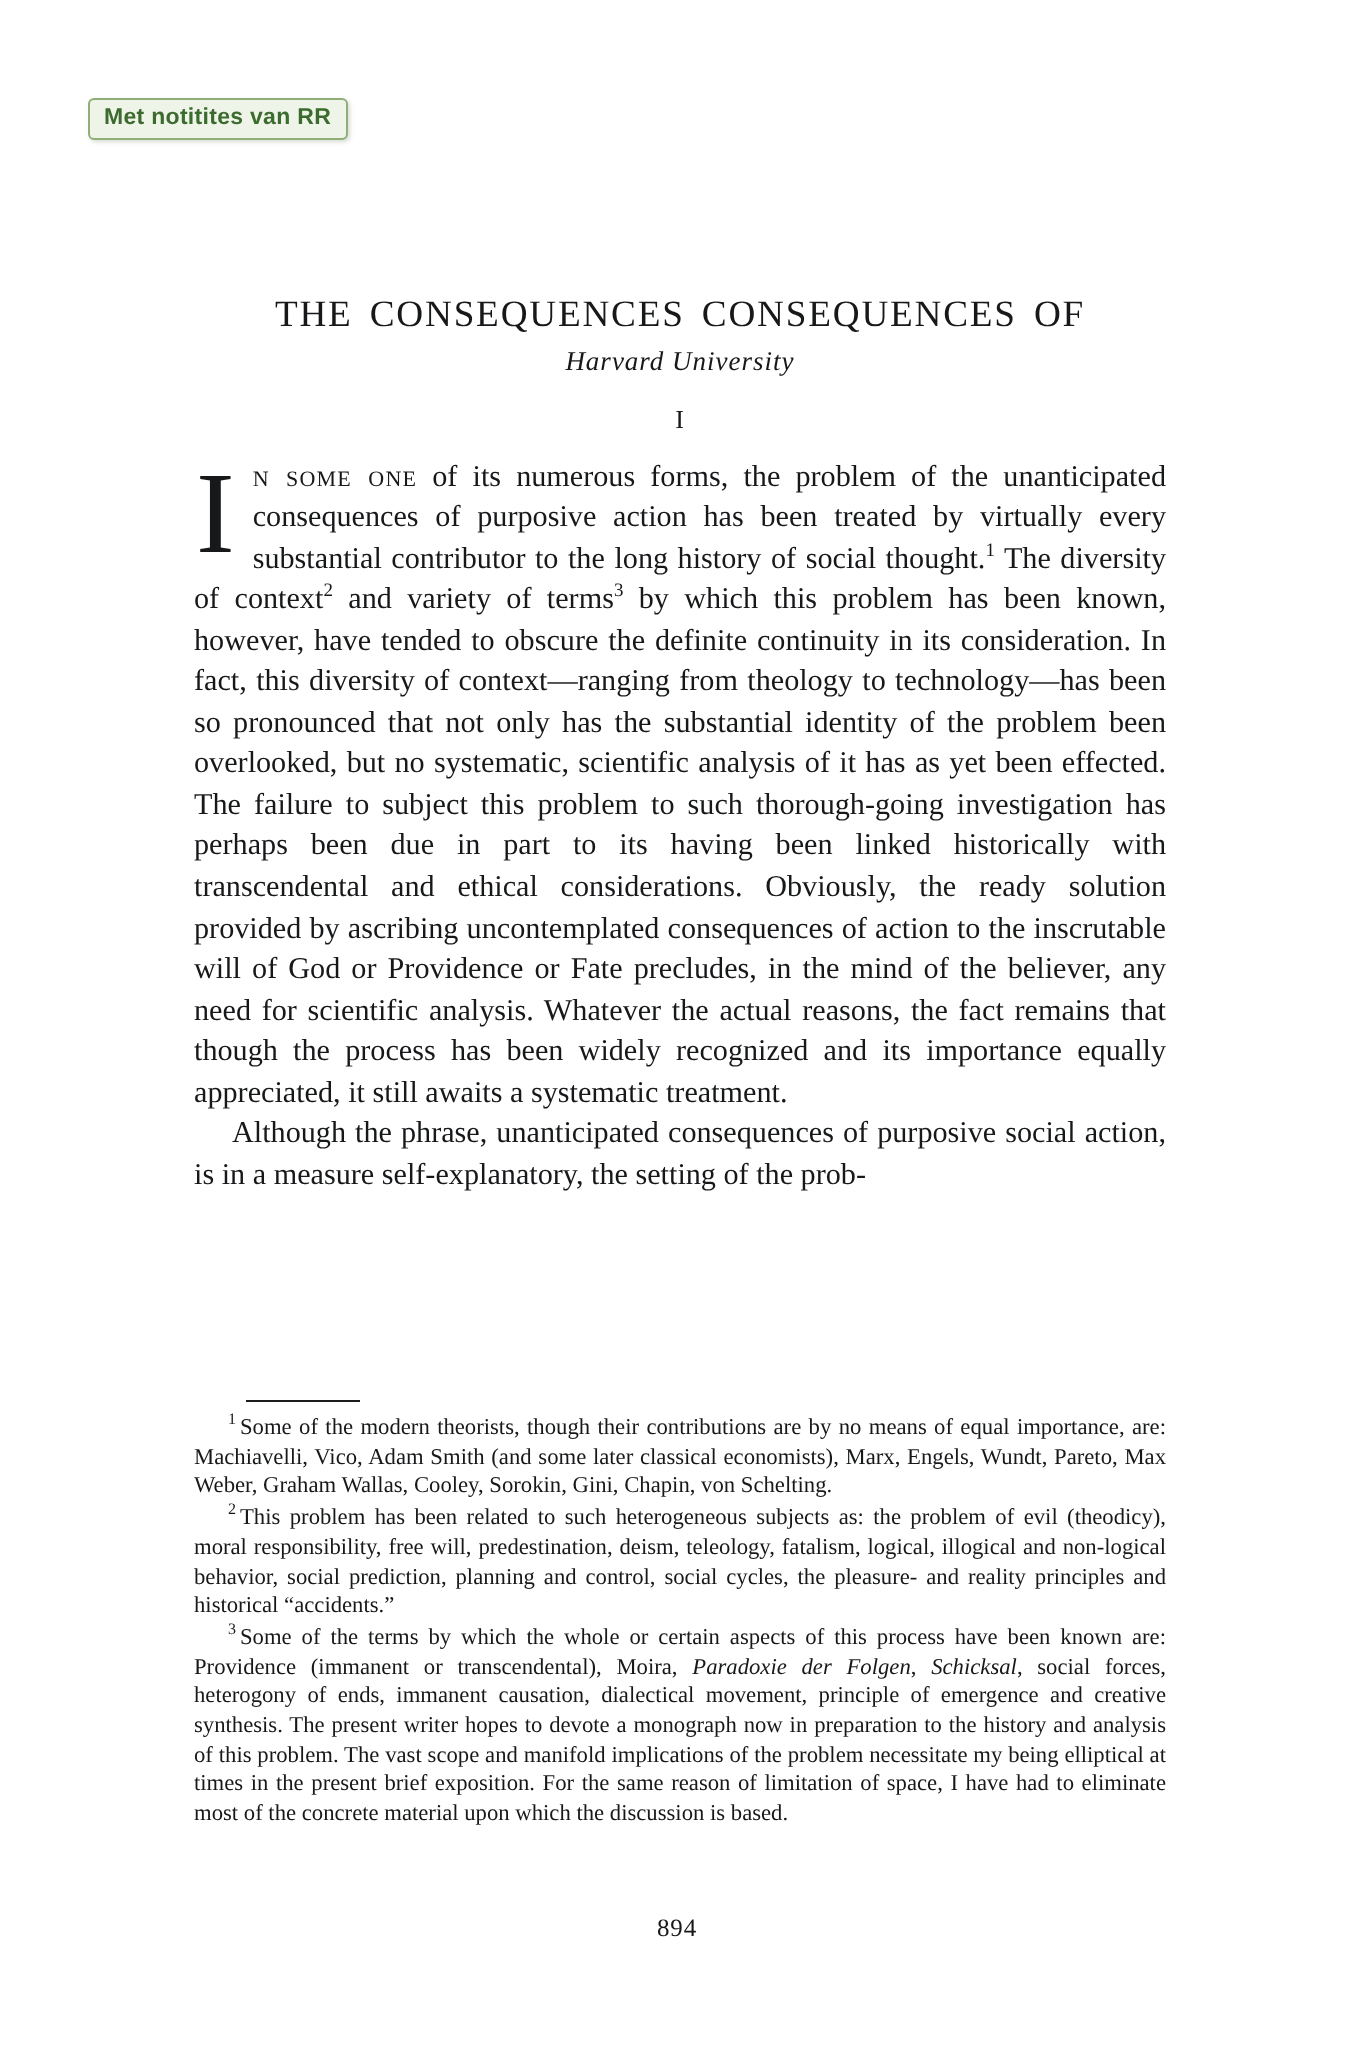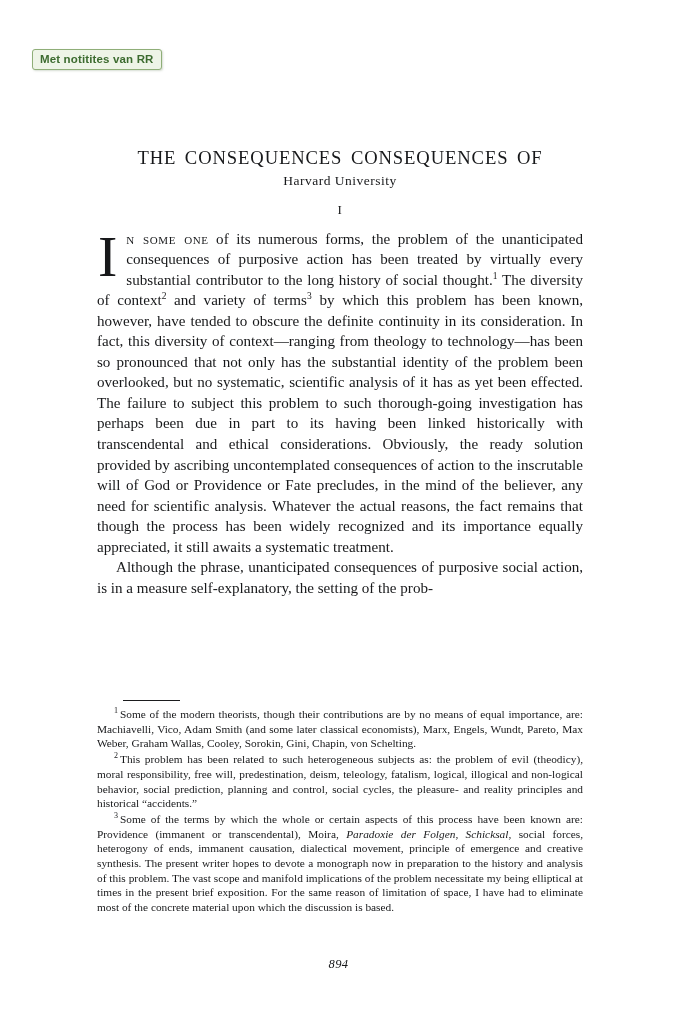--- a/index.html
+++ b/index.html
@@ -12,21 +12,21 @@
     height: 1023px;
     position: relative;
     font-family: "Liberation Serif", "DejaVu Serif", serif;
     color: #17181a;
     overflow: hidden;
   }
 
   
   .annot-badge {
     position: absolute;
-    left: 32px;
+    left: 44px;
     top: 49px;
     padding: 3px 7px 4px 7px;
     background: #eef4e7;
     border: 1px solid #8fae78;
     border-radius: 3px;
     box-shadow: 1px 1px 2px rgba(120,140,110,0.30);
     font-family: "Liberation Sans", sans-serif;
     font-size: 11.5px;
     font-weight: bold;
     letter-spacing: 0.15px;
@@ -68,20 +68,21 @@
     margin-top: 13px;
     font-size: 15px;
     letter-spacing: 0.7px;
     font-variant: small-caps;
     text-transform: lowercase;
   }
   .author::first-letter { }
   .affiliation {
     text-align: center;
     margin-top: 2px;
+    font-style: italic;
     font-size: 13.5px;
     letter-spacing: 0.5px;
   }
   .section-num {
     text-align: center;
     margin-top: 13px;
     font-size: 13px;
     letter-spacing: 0.5px;
   }
 
@@ -145,21 +146,20 @@
 
   
   .folio {
     position: absolute;
     left: 0;
     top: 957px;
     width: 677px;
     text-align: center;
     font-size: 12.5px;
     letter-spacing: 0.4px;
-    font-style: italic;
   }
 </style>
 </head>
 <body>
 
 <div class="page">
 
   <div class="annot-badge">Met notitites van RR</div>
 
   <div class="column">

